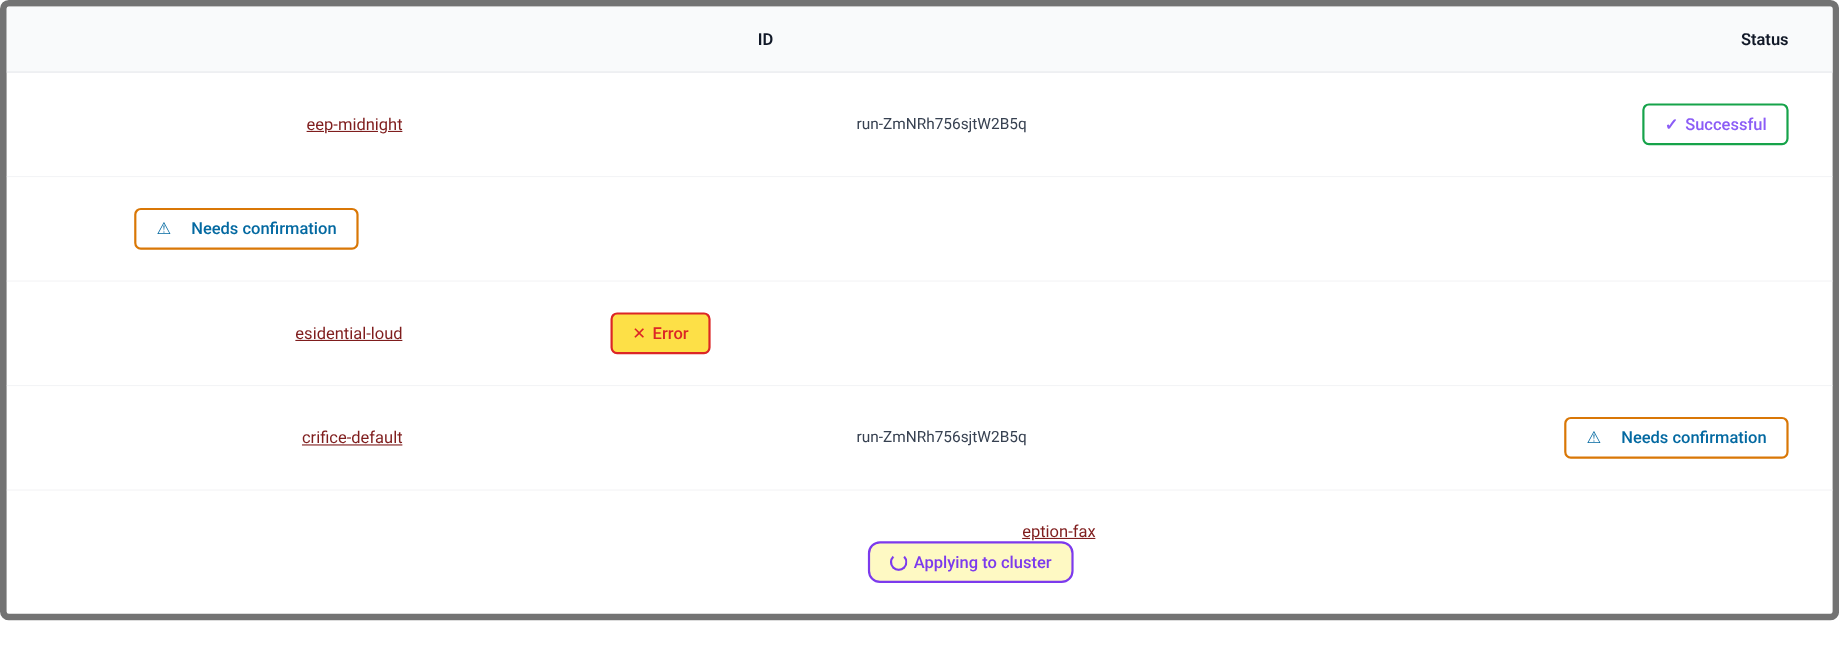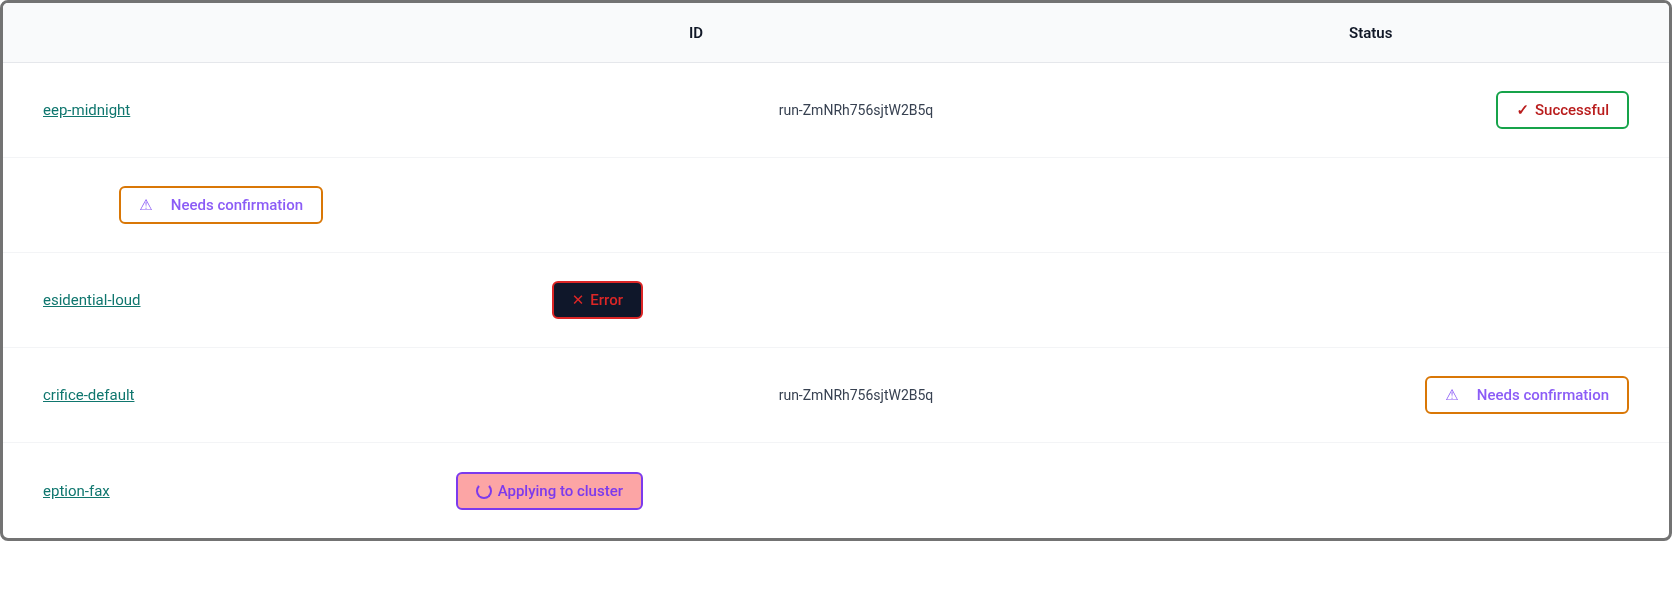--- a/index.html
+++ b/index.html
@@ -10,21 +10,21 @@
 
     body {
       font-family: -apple-system, BlinkMacSystemFont, 'Segoe UI', Roboto, sans-serif;
       background: #ffffff;
       width: 1672px;
       overflow-x: hidden;
     }
 
     .table-container {
       width: 100%;
-      border: 3px solid #737373;
+      border: 6px solid #737373;
       border-radius: 8px;
       overflow: hidden;
       background: #fff;
     }
 
     .table-header {
       display: flex;
       align-items: center;
       background: #f9fafb;
       border-bottom: 1px solid #e5e7eb;
@@ -38,43 +38,45 @@
       color: #111827;
     }
 
     .header-id {
       flex: 1;
       text-align: center;
     }
 
     .header-status {
       width: 280px;
-      text-align: left;
+      text-align: right;
     }
 
     .table-row {
       display: flex;
       align-items: center;
       padding: 28px 40px;
       border-bottom: 1px solid #f3f4f6;
       min-height: 95px;
     }
 
     .table-row:last-child {
       border-bottom: none;
+      flex-direction: column;
     }
 
     .cell-name {
       width: 320px;
       font-size: 15px;
-      color: #0f766e;
+      color: #7f1d1d;
       text-decoration: underline;
       cursor: pointer;
       white-space: nowrap;
       overflow: hidden;
+      text-align: right;
     }
 
     .cell-id {
       flex: 1;
       font-size: 14px;
       color: #374151;
       text-align: center;
     }
 
     .cell-status {
@@ -89,42 +91,43 @@
       gap: 6px;
       padding: 8px 18px;
       border-radius: 6px;
       font-size: 15px;
       font-weight: 500;
       border: 2px solid;
       white-space: nowrap;
     }
 
     .status-successful {
-      color: #b91c1c;
+      color: #8b5cf6;
       border-color: #16a34a;
       background: #fff;
     }
 
     .status-needs-confirmation {
-      color: #8b5cf6;
+      color: #0369a1;
       border-color: #d97706;
       background: #fff;
       gap: 18px;
     }
 
     .status-error {
       color: #dc2626;
       border-color: #dc2626;
-      background: #0f172a;
+      background: #fde047;
     }
 
     .status-applying {
       color: #7c3aed;
       border-color: #7c3aed;
-      background: #fca5a5;
+      background: #fef9c3;
+      border-radius: 11px;
     }
 
     .icon-check::before {
       content: '✓';
       font-weight: 700;
     }
 
     .icon-warning::before {
       content: '⚠';
     }

